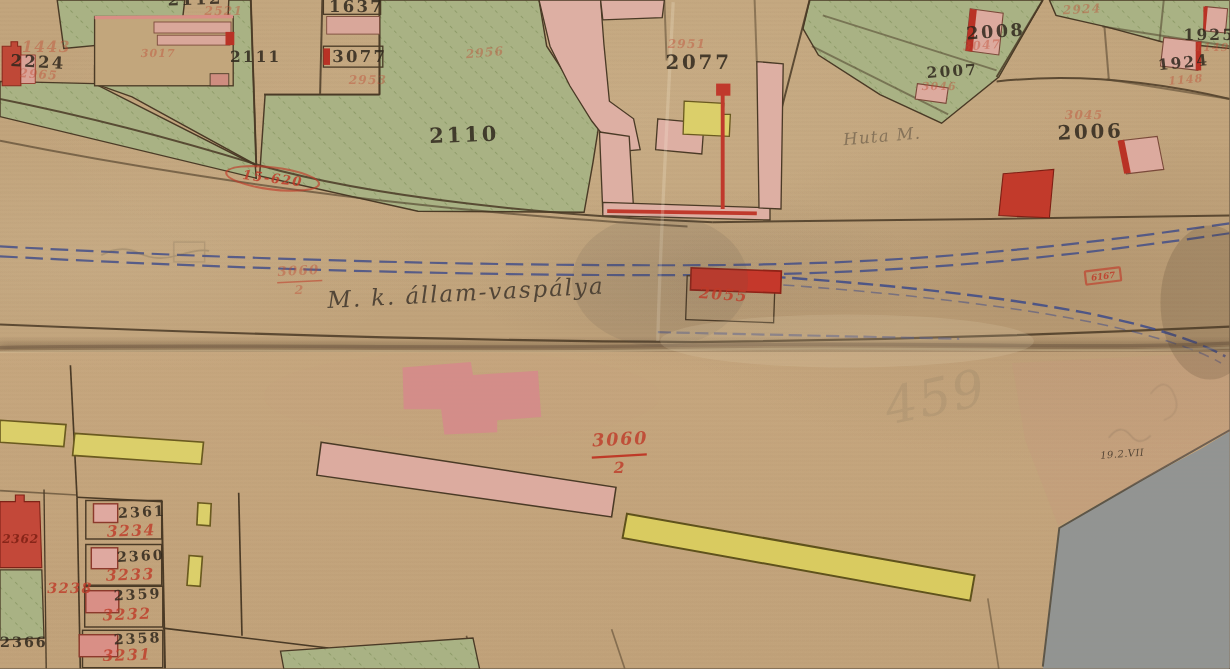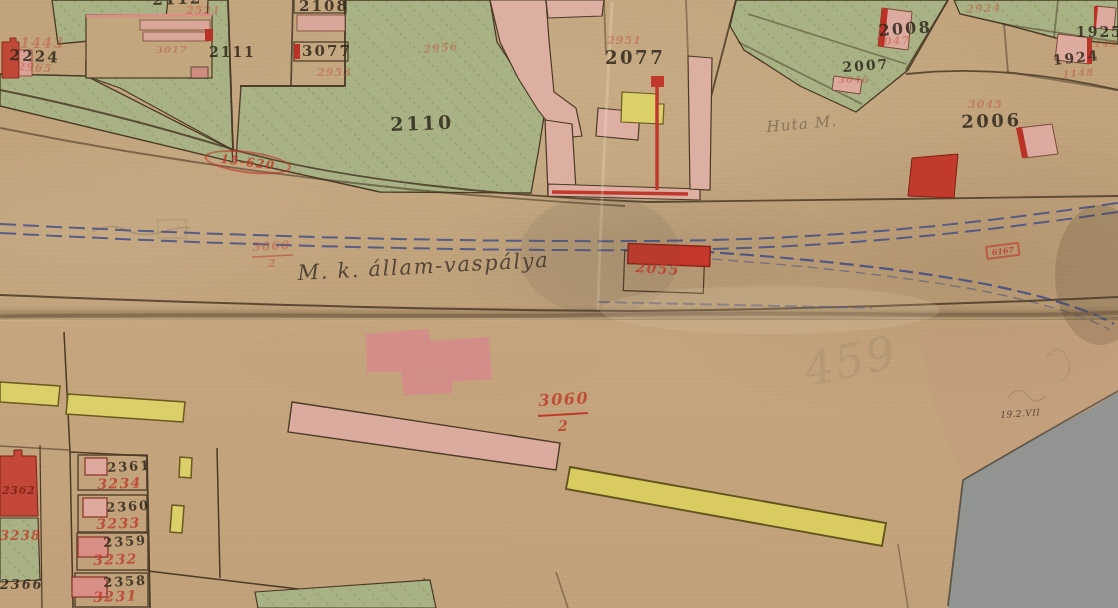--- a/index.html
+++ b/index.html
@@ -219,55 +219,55 @@
     <g stroke="none">
       <ellipse cx="600" cy="255" rx="80" ry="60" fill="rgba(90,80,70,.12)"></ellipse>
       <ellipse cx="1100" cy="275" rx="45" ry="70" fill="rgba(70,55,40,.18)"></ellipse>
       <ellipse cx="770" cy="310" rx="170" ry="24" fill="rgba(228,208,178,.18)"></ellipse>
       <ellipse cx="420" cy="360" rx="180" ry="40" fill="rgba(205,150,125,.08)"></ellipse>
     </g>
   </svg>
 
   <div id="labels">
       <span class="lbl black" style="left: 152px; top: -7px; font-size: 15px; transform: rotate(-2deg);">2112</span>
-      <span class="lbl black" style="left: 299px; top: -1px; font-size: 15px;">2108</span>
+      <span class="lbl black" style="left: 299px; top: -1px; font-size: 15px;">1637</span>
       <span class="lbl black" style="left: 302px; top: 44px; font-size: 15px;">3077</span>
       <span class="lbl black" style="left: 169px; top: 45px; font-size: 14px; margin-left: 40px;">2111</span>
       <span class="lbl black" style="left: 10px; top: 48px; font-size: 15px; transform: rotate(3deg);">2224</span>
       <span class="lbl black" style="left: 390px; top: 115px; font-size: 19px; transform: rotate(-2deg);">2110</span>
       <span class="lbl black" style="left: 605px; top: 49px; font-size: 18px;">2077</span>
       <span class="lbl black" style="left: 878px; top: 23px; font-size: 16px; transform: rotate(-4deg);">2008</span>
       <span class="lbl black" style="left: 842px; top: 60px; font-size: 14px; transform: rotate(-4deg);">2007</span>
       <span class="lbl black" style="left: 961px; top: 113px; font-size: 18px; transform: rotate(-2deg);">2006</span>
       <span class="lbl black" style="left: 1076px; top: 25px; font-size: 14px;">1925</span>
       <span class="lbl black" style="left: 1052px; top: 53px; font-size: 14px; transform: rotate(-6deg);">1924</span>
       <span class="lbl black" style="left: 107px; top: 461px; font-size: 13px; transform: rotate(-3deg);">2361</span>
       <span class="lbl black" style="left: 106px; top: 501px; font-size: 13px; transform: rotate(-3deg);">2360</span>
       <span class="lbl black" style="left: 103px; top: 536px; font-size: 13px; transform: rotate(-3deg);">2359</span>
       <span class="lbl black" style="left: 103px; top: 576px; font-size: 13px; transform: rotate(-3deg);">2358</span>
-      <span class="lbl black" style="left: 0px; top: 578px; font-size: 13px; font-style: italic;">2366</span>
+      <span class="lbl black" style="left: 0px; top: 578px; font-size: 13px;">2366</span>
       <span class="lbl black-small" style="left: 1000px; top: 411px; font-size: 9px; transform: rotate(-4deg);">19.2.VII</span>
       <span class="lbl red" style="left: 97px; top: 477px; font-size: 14px; transform: rotate(-2deg);">3234</span>
       <span class="lbl red" style="left: 96px; top: 517px; font-size: 14px; transform: rotate(-2deg);">3233</span>
       <span class="lbl red" style="left: 93px; top: 553px; font-size: 14px; transform: rotate(-2deg);">3232</span>
       <span class="lbl red" style="left: 93px; top: 590px; font-size: 14px; transform: rotate(-2deg);">3231</span>
       <span class="lbl red" style="left: 636px; top: 260px; font-size: 14px; transform: rotate(4deg);">2055</span>
       <span class="lbl red" style="left: 538px; top: 393px; font-size: 16px; transform: rotate(-3deg);">3060</span>
       <span class="lbl red" style="left: 558px; top: 419px; font-size: 14px;">2</span>
       <span class="lbl red-faint" style="left: 252px; top: 241px; font-size: 12px; transform: rotate(-3deg);">3060</span>
       <span class="lbl red-faint" style="left: 268px; top: 258px; font-size: 11px;">2</span>
-      <span class="lbl red" style="left: 0px; top: 529px; font-size: 13px;">3238</span>
+      <span class="lbl red" style="left: 0px; top: 529px; font-size: 13px; padding-left: 43px;">3238</span>
       <span class="lbl darkred" style="left: 2px; top: 485px; font-size: 11px;">2362</span>
       <span class="lbl red-faint" style="left: 607px; top: 35px; font-size: 11px; text-align: center;">2951</span>
       <span class="lbl red-faint" style="left: 423px; top: 44px; font-size: 11px; transform: rotate(-5deg);">2956</span>
       <span class="lbl red-faint" style="left: 317px; top: 67px; font-size: 11px;">2953</span>
       <span class="lbl red-faint" style="left: 186px; top: 5px; font-size: 11px;">2521</span>
       <span class="lbl red-faint" style="left: 18px; top: 61px; font-size: 11px; transform: rotate(4deg);">2965</span>
       <span class="lbl red-faint" style="left: 20px; top: 8px; font-size: 14px; margin-top: 28px;">1443</span>
-      <span class="lbl red-faint" style="left: 128px; top: 45px; font-size: 10px; margin-left: 28px;">3017</span>
+      <span class="lbl red-faint" style="left: 128px; top: 45px; font-size: 10px;">3017</span>
       <span class="lbl red-faint" style="left: 875px; top: 37px; font-size: 11px; transform: rotate(-4deg);">3047</span>
       <span class="lbl red-faint" style="left: 966px; top: 4px; font-size: 11px; transform: rotate(-3deg);">2924</span>
       <span class="lbl red-faint" style="left: 968px; top: 99px; font-size: 11px;">3045</span>
       <span class="lbl red-faint" style="left: 1086px; top: 39px; font-size: 10px;">1149</span>
       <span class="lbl red-faint" style="left: 1062px; top: 70px; font-size: 10px; transform: rotate(-5deg);">1148</span>
       <span class="lbl red-faint" style="left: 838px; top: 75px; font-size: 10px;">3046</span>
       <span class="lbl script" style="left: 297px; top: 263px; font-size: 21px; transform: rotate(-3deg);">M. k. állam-vaspálya</span>
       <span class="lbl script-faint" style="left: 766px; top: 120px; font-size: 15px; transform: rotate(-5deg);">Huta M.</span>
       <span class="lbl pencil" style="left: 800px; top: 348px; font-size: 46px; transform: rotate(-12deg);">459</span>
       <span class="lbl stamp-oval" style="left: 206px; top: 146px; font-size: 12px; transform: rotate(7deg);">15-620</span>

